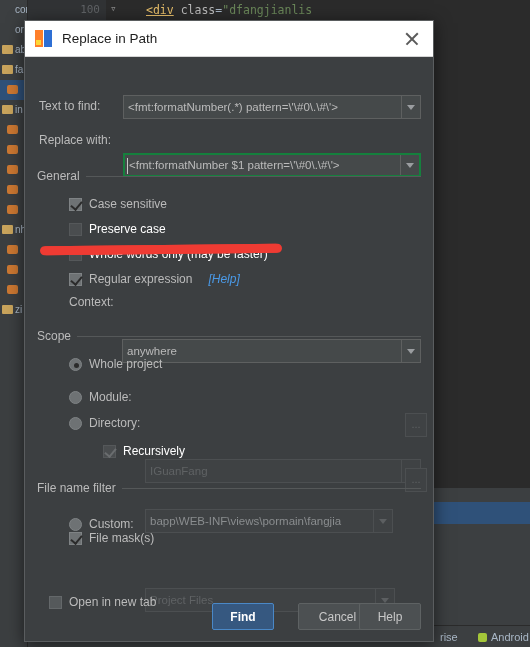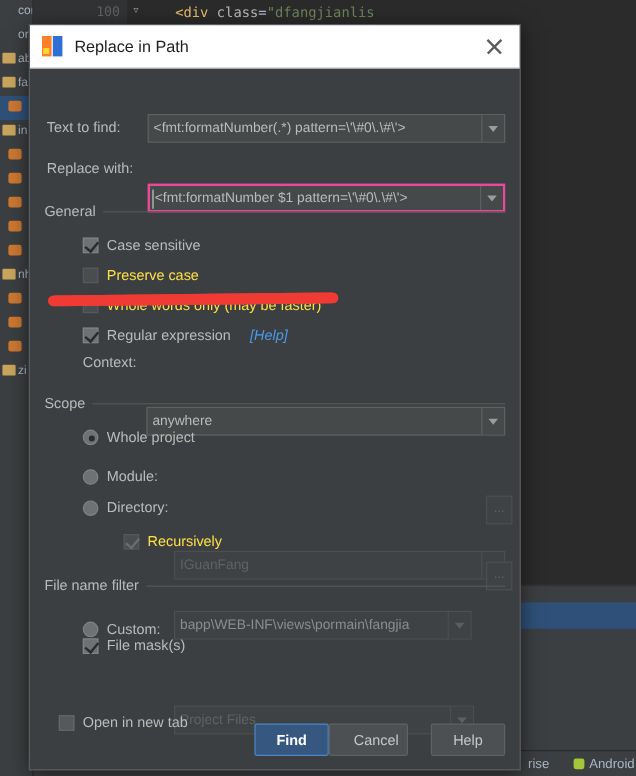--- a/index.html
+++ b/index.html
@@ -46,21 +46,21 @@
   .gutter div { height: 16px; line-height: 16px; }
   .fold {
     position: absolute; left: 82px; width: 14px; color: #8a8a8a;
     font-family: "DejaVu Sans Mono", monospace; font-size: 11px;
   }
   .code {
     position: absolute; left: 118px; top: 2px; right: 0;
     font-family: "DejaVu Sans Mono", monospace; font-size: 11.5px;
     line-height: 16px; white-space: pre; color: #a9b7c6;
   }
-  .code .tag { color: #e8bf6a; }
+  .code .tag { color: #e8bf6a; text-decoration: underline; }
   .code .attr { color: #bababa; }
   .code .str { color: #6a8759; }
   .code .el  { color: #cc7832; }
   .code .pn  { color: #9876aa; }
   .code .plain { color: #a9b7c6; }
 
   .ide-bottom-panel {
     position: absolute; left: 28px; bottom: 0; right: 0; height: 160px;
     background: #3c3f41; border-top: 1px solid #2b2b2b;
   }
@@ -120,21 +120,21 @@
   }
   .flabel {
     font-size: 12px; color: #bbbbbb; white-space: nowrap;
   }
 
   .combo {
     position: relative; height: 24px;
     background: #45494a; border: 1px solid #5e6060;
     display: flex; align-items: center;
   }
-  .combo.focused { border: 2px solid #ec4899; background: #45494a; }
+  .combo.focused { border: 2px solid #15803d; background: #45494a; }
   .combo .cval {
     flex: 1 1 auto; font-size: 11.5px; color: #bbbbbb;
     padding: 0 4px; white-space: nowrap; overflow: hidden;
     font-family: "Liberation Sans", sans-serif;
   }
   .combo .cval.mono { font-family: "Liberation Sans", sans-serif; }
   .combo .cval.dim { color: #6a6d6e; }
   .combo .caret-btn {
     width: 19px; align-self: stretch; border-left: 1px solid #5e6060;
     background: #45494a; display: flex; align-items: center; justify-content: center;
@@ -182,21 +182,21 @@
   }
   .cbbox.off { background: #55595b; border-color: #64686a; }
   .cbbox.dis { background: #4a4d4f; border-color: #55585a; }
   .cbbox.checked:after {
     content: ""; position: absolute; left: 3px; top: 0px;
     width: 5px; height: 9px; border: solid #2b2b2b;
     border-width: 0 2px 2px 0; transform: rotate(40deg);
   }
   .cbbox.dis.checked:after { border-color: #6a6d6f; }
   .cblabel { font-size: 12px; color: #bbbbbb; margin-left: 7px; white-space: nowrap; }
-  .cblabel.dim { color: #fde047; }
+  .cblabel.dim { color: #ffffff; }
   .helplink { color: #4a9ae8; }
 
   
   .rb { position: absolute; display: flex; align-items: center; }
   .rbdot {
     width: 13px; height: 13px; border-radius: 50%;
     background: #6e7274; border: 1px solid #7f8385; position: relative; flex:0 0 auto;
   }
   .rbdot.sel:after {
     content: ""; position: absolute; left: 4px; top: 4px;
@@ -419,20 +419,20 @@
     </div>
 
 
     <div class="cb" style="left:24px; top:538px;">
       <span class="cbbox off"></span>
       <span class="cblabel">Open in new tab</span>
     </div>
 
     <div class="btnrow">
       <div class="btn default" style="left:187px; width:62px;">Find</div>
-      <div class="btn" style="left:249px; width:66px;padding-left:13px;">Cancel</div>
+      <div class="btn" style="left:273px; width:66px;padding-left:13px;">Cancel</div>
       <div class="btn" style="left:334px; width:62px;">Help</div>
     </div>
 
   </div>
 </div>
 
 <div class="redline"></div>
 
 </body></html>

